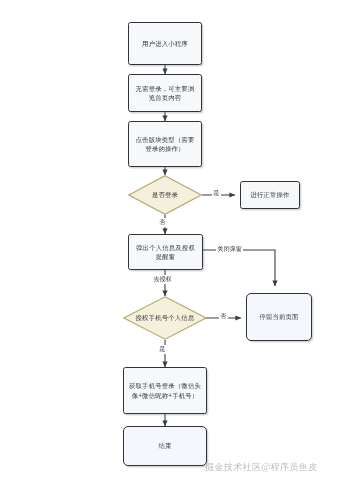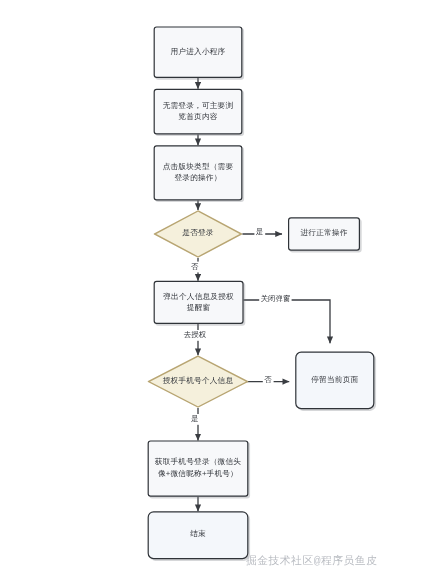--- a/index.html
+++ b/index.html
@@ -70,21 +70,21 @@
     z-index: 4;
     white-space: nowrap;
   }
   .watermark {
     position: absolute;
     font-size: 9px;
     color: #b9bcc2;
     letter-spacing: 0.4px;
     z-index: 5;
     white-space: nowrap;
-    font-family: Liberation Mono, monospace;
+    font-family: Liberation Serif, serif;
   }
   .wm-at {
     font-size: 9.5px;
     color: #c3c6cc;
   }
 </style>
 </head>
 <body>
 
 <svg id="flow-canvas" viewBox="0 0 360 483">

